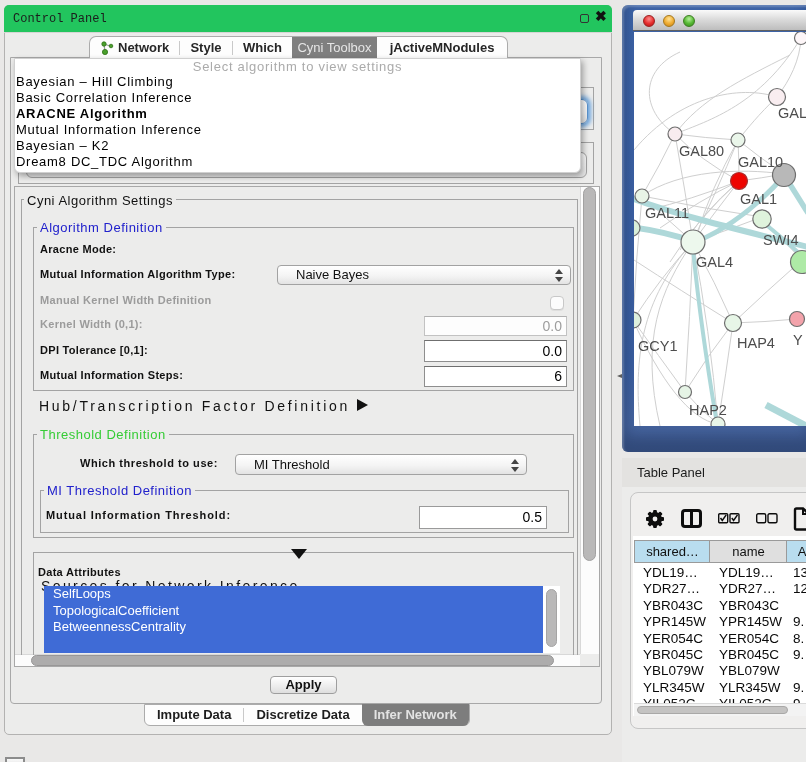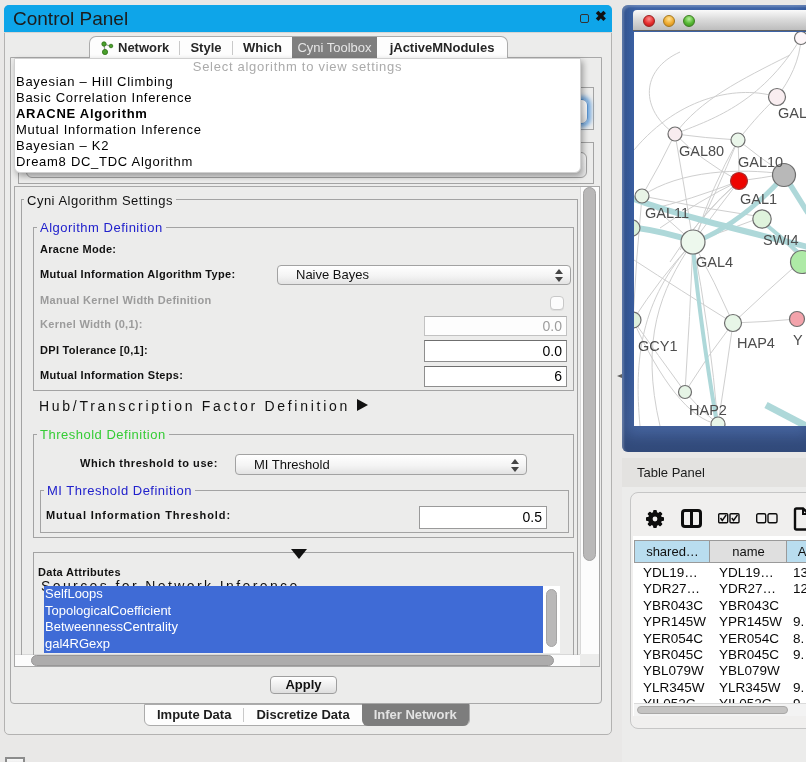--- a/index.html
+++ b/index.html
@@ -2,21 +2,21 @@
 <html><head>
 <meta charset="utf-8">
 <style>
 * { margin:0; padding:0; box-sizing:border-box; }
 html,body { width:806px; height:762px; overflow:hidden; background:#e9e8e7; font-family:"Liberation Sans",sans-serif; }
 #stage { position:relative; width:806px; height:762px; }
 .abs { position:absolute; }
 
 
 #cpwin { left:4px; top:5px; width:608px; height:730px; background:#ececeb; border:1px solid #b3b2b1; border-radius:5px; }
-#cptitle { left:4px; top:5px; width:608px; height:28px; background:#0ea5e9; border-radius:5px 5px 0 0; border-bottom:1px solid #d6d5d4; color:#1c1c1c; font-size:19px; line-height:28px; padding-left:9px; }
+#cptitle { left:4px; top:5px; width:608px; height:28px; background:#22c55e; border-radius:5px 5px 0 0; border-bottom:1px solid #d6d5d4; color:#1c1c1c; font-size:12px; line-height:28px; padding-left:9px;font-family:Liberation Mono, monospace; }
 #cpfloat { left:580px; top:14px; width:9px; height:9px; border:1.5px solid #333; border-radius:2px; }
 #cpclose { left:595px; top:8px; width:16px; height:20px; font-size:14px; font-weight:bold; color:#111; }
 
 
 #content { left:10px; top:57px; width:592px; height:647px; background:#ececeb; border:1px solid #a8a8a8; border-radius:0 0 4px 4px; }
 
 
 #toptabs { left:89px; top:36px; height:22px; background:#fdfdfd; border:1px solid #ababab; border-bottom:none; border-radius:7px 7px 0 0; display:flex; align-items:center; }
 .ttab { font-size:13px; font-weight:bold; color:#262626; height:21px; line-height:21px; position:relative; }
 .tsep { width:1px; height:14px; background:#c9c9c9; }
@@ -43,21 +43,21 @@
 
 .gtitle { position:absolute; font-size:13px; background:#ececeb; padding:0 3px; white-space:nowrap; letter-spacing:0.5px; }
 .lbl { position:absolute; font-size:11px; font-weight:bold; color:#111; white-space:nowrap; letter-spacing:0.3px; }
 .lbl.dis { color:#9b9b9b; }
 .field { position:absolute; background:#fff; border:1px solid #8e8e8e; border-top-color:#6f6f6f; font-size:14px; color:#000; text-align:right; padding-right:4px; }
 .field.dis { border:1px solid #c2c2c2; border-top-color:#b0b0b0; color:#9d9d9d; background:#fdfdfd; }
 
 
 #dlist { left:44px; top:586px; width:516px; height:67px; background:#fff; border:0; }
 #dlistblue { left:44px; top:586px; width:499px; height:67px; background:#3f6bd6; color:#fff; font-size:13px; }
-#dlistblue div { height:16.5px; line-height:16.5px; padding-left:1px; }
+#dlistblue div { height:16.5px; line-height:16.5px; padding-left:9px; }
 #dlistsb { left:546px; top:589px; width:11px; height:58px; background:#b9b8b8; border:1px solid #a5a4a4; border-radius:6px; }
 
 
 #applybtn { left:270px; top:676px; width:67px; height:18px; background:linear-gradient(180deg,#ffffff,#ececec 60%,#dedede); border:1px solid #9e9e9e; border-radius:4px; font-size:13px; font-weight:bold; color:#111; text-align:center; line-height:16px; }
 
 
 #bottabs { left:144px; top:704px; height:22px; background:#fdfdfd; border:1px solid #ababab; border-radius:0 0 6px 6px; display:flex; align-items:center; }
 .btab { font-size:13px; font-weight:bold; color:#1d1d1d; padding:0 12px; height:22px; line-height:22px; }
 .btab.sel { background:#7d7d7d; color:#e3e3e3; border-radius:0 0 6px 6px; }
 
@@ -148,21 +148,20 @@
   <div class="abs" style="left:33px; top:552px; width:541px; height:103px; border:1px solid #a3a3a3; border-bottom:none;"></div>
   <div class="gtitle" style="left:38px; top:578px; color:#111; font-size:14px; letter-spacing:2.4px;">Sources for Network Inference</div>
   <div class="abs" style="left:291px; top:549px; width:0; height:0; border-left:8.5px solid transparent; border-right:8.5px solid transparent; border-top:10px solid #111;"></div>
   <div class="lbl" style="left:38px; top:566px;">Data Attributes</div>
 
   <div class="abs" id="dlist"></div>
   <div class="abs" id="dlistblue">
     <div>SelfLoops</div>
     <div>TopologicalCoefficient</div>
     <div>BetweennessCentrality</div>
-    <div>gal4RGexp</div>
   </div>
   <div class="abs" id="dlistsb"></div>
 
   <div class="abs" id="toptabs">
     <div class="ttab" style="width:89px; text-align:right; padding-right:13px;padding-left:28px;">Network
       <svg style="position:absolute;left:10px;top:4px;" width="15" height="15" viewBox="0 0 15 15">
         <line x1="4" y1="3" x2="10" y2="5" stroke="#9a9a9a" stroke-width="1.2"></line>
         <line x1="4" y1="3" x2="5" y2="11" stroke="#9a9a9a" stroke-width="1.2"></line>
         <circle cx="4" cy="3" r="2.2" fill="#4aa02c" stroke="#2d7016" stroke-width="0.8"></circle>
         <circle cx="11" cy="5" r="1.8" fill="#4aa02c" stroke="#2d7016" stroke-width="0.8"></circle>

